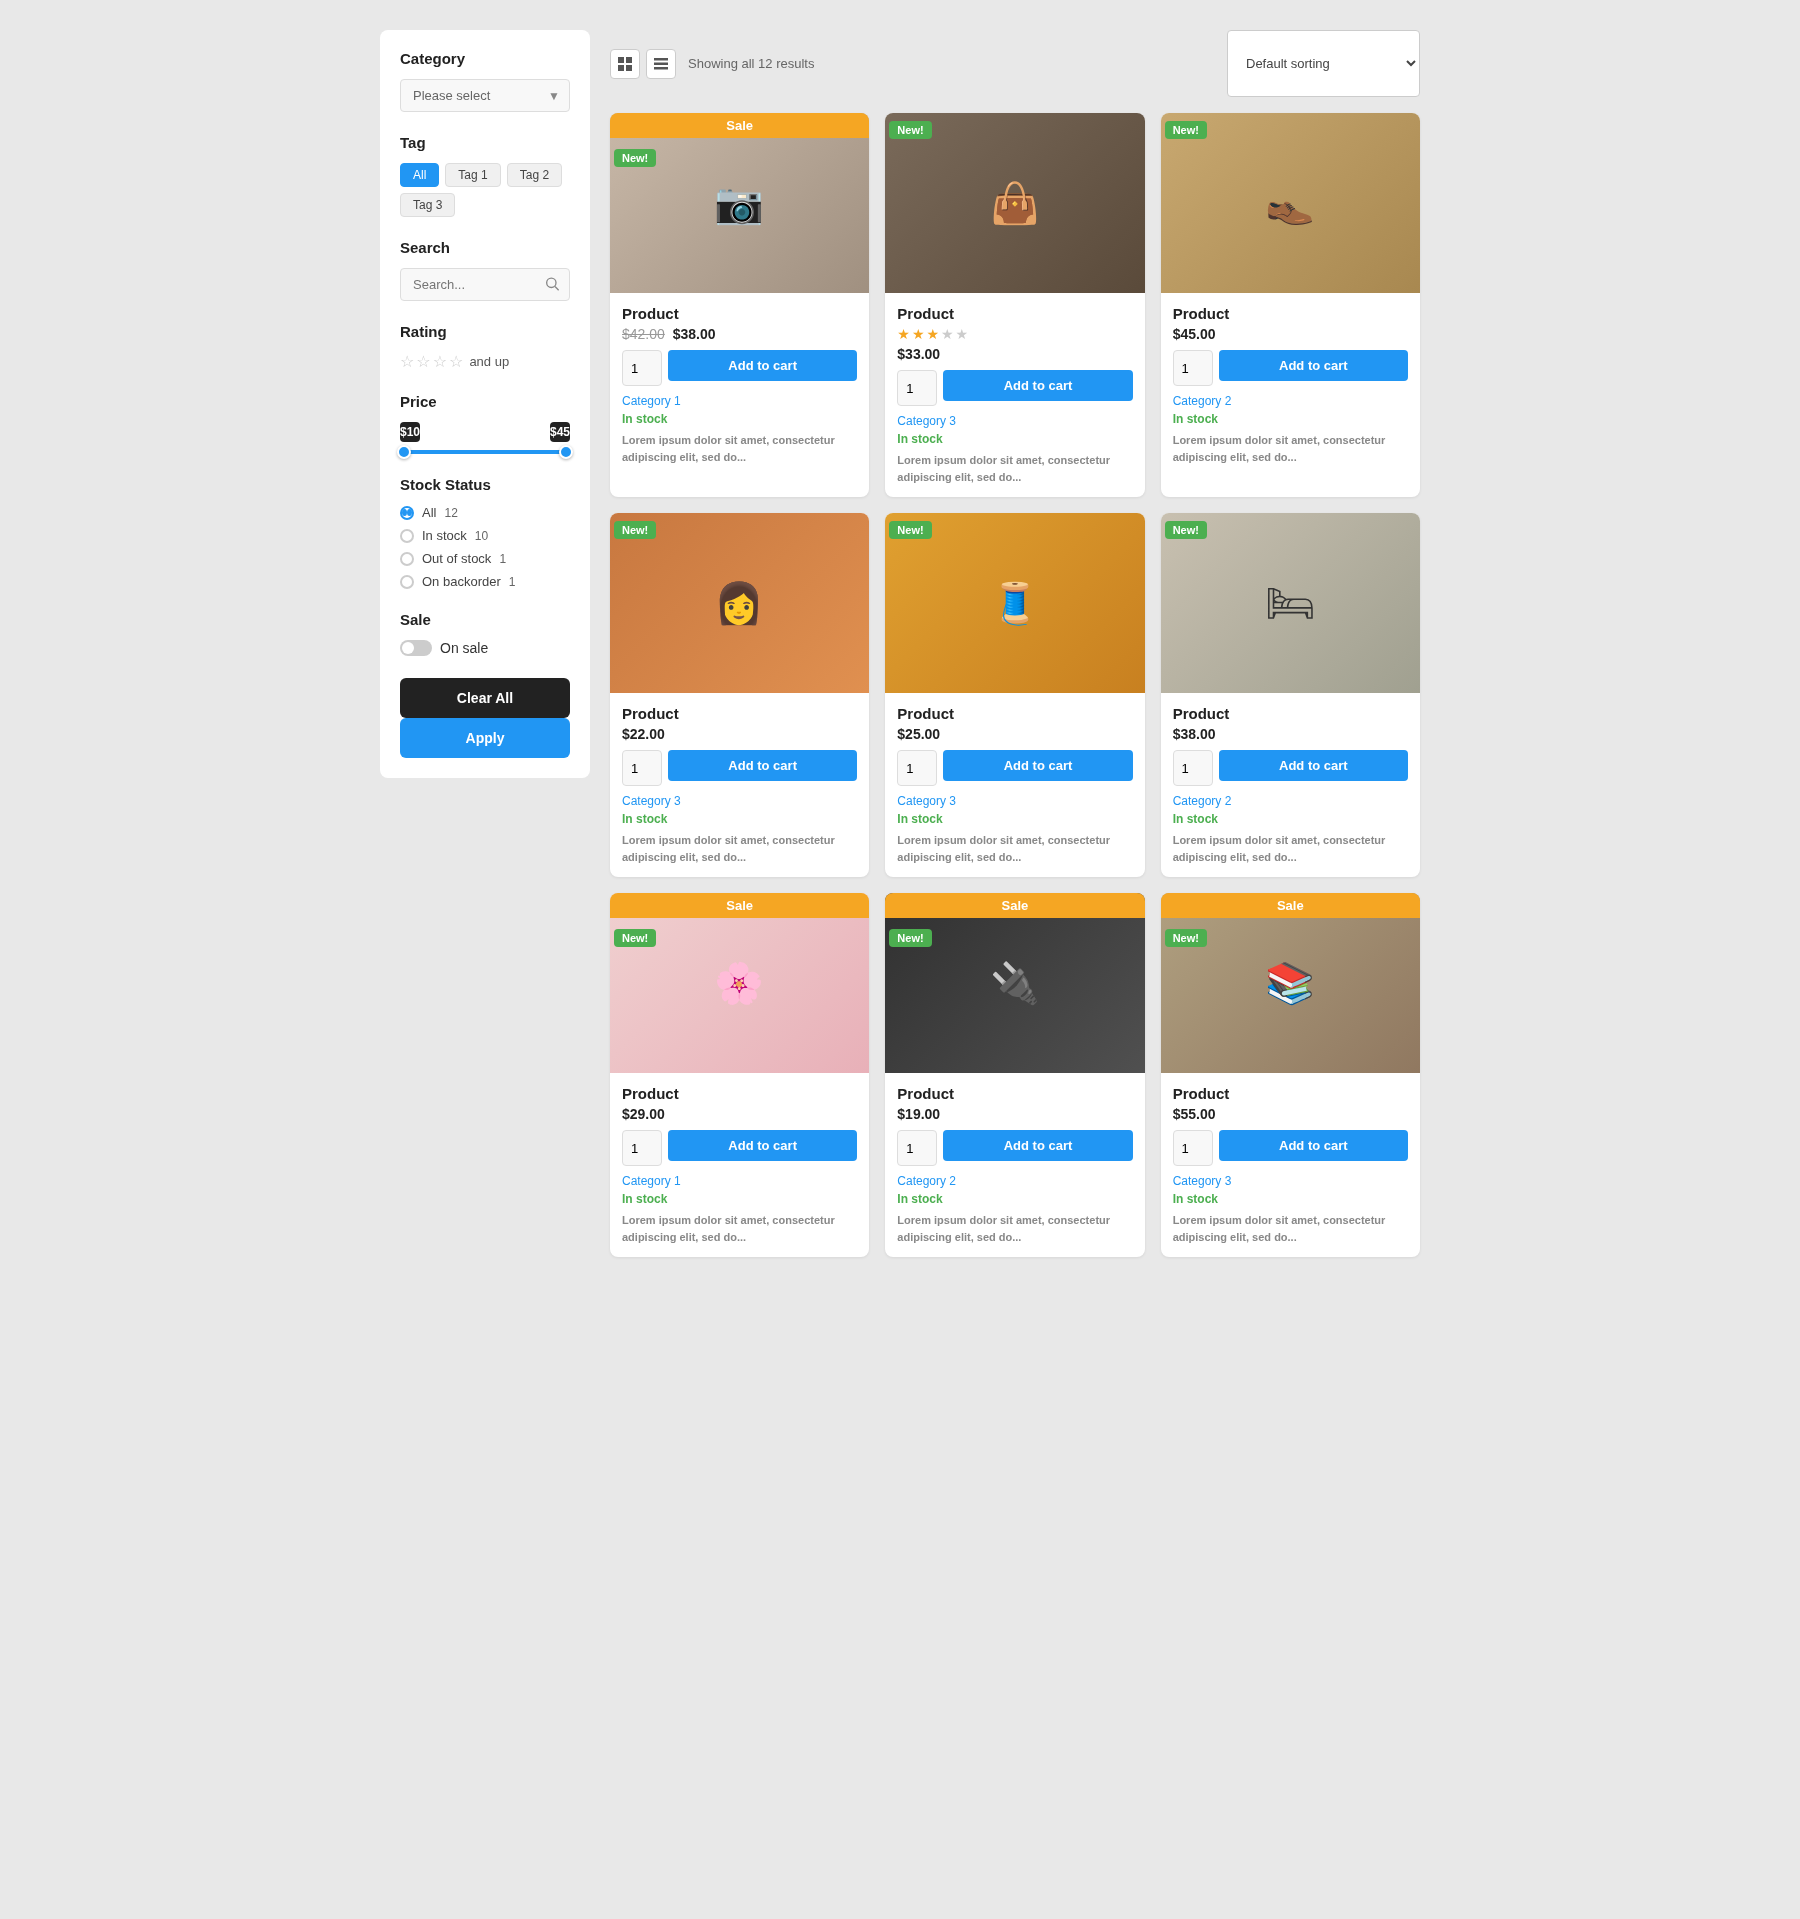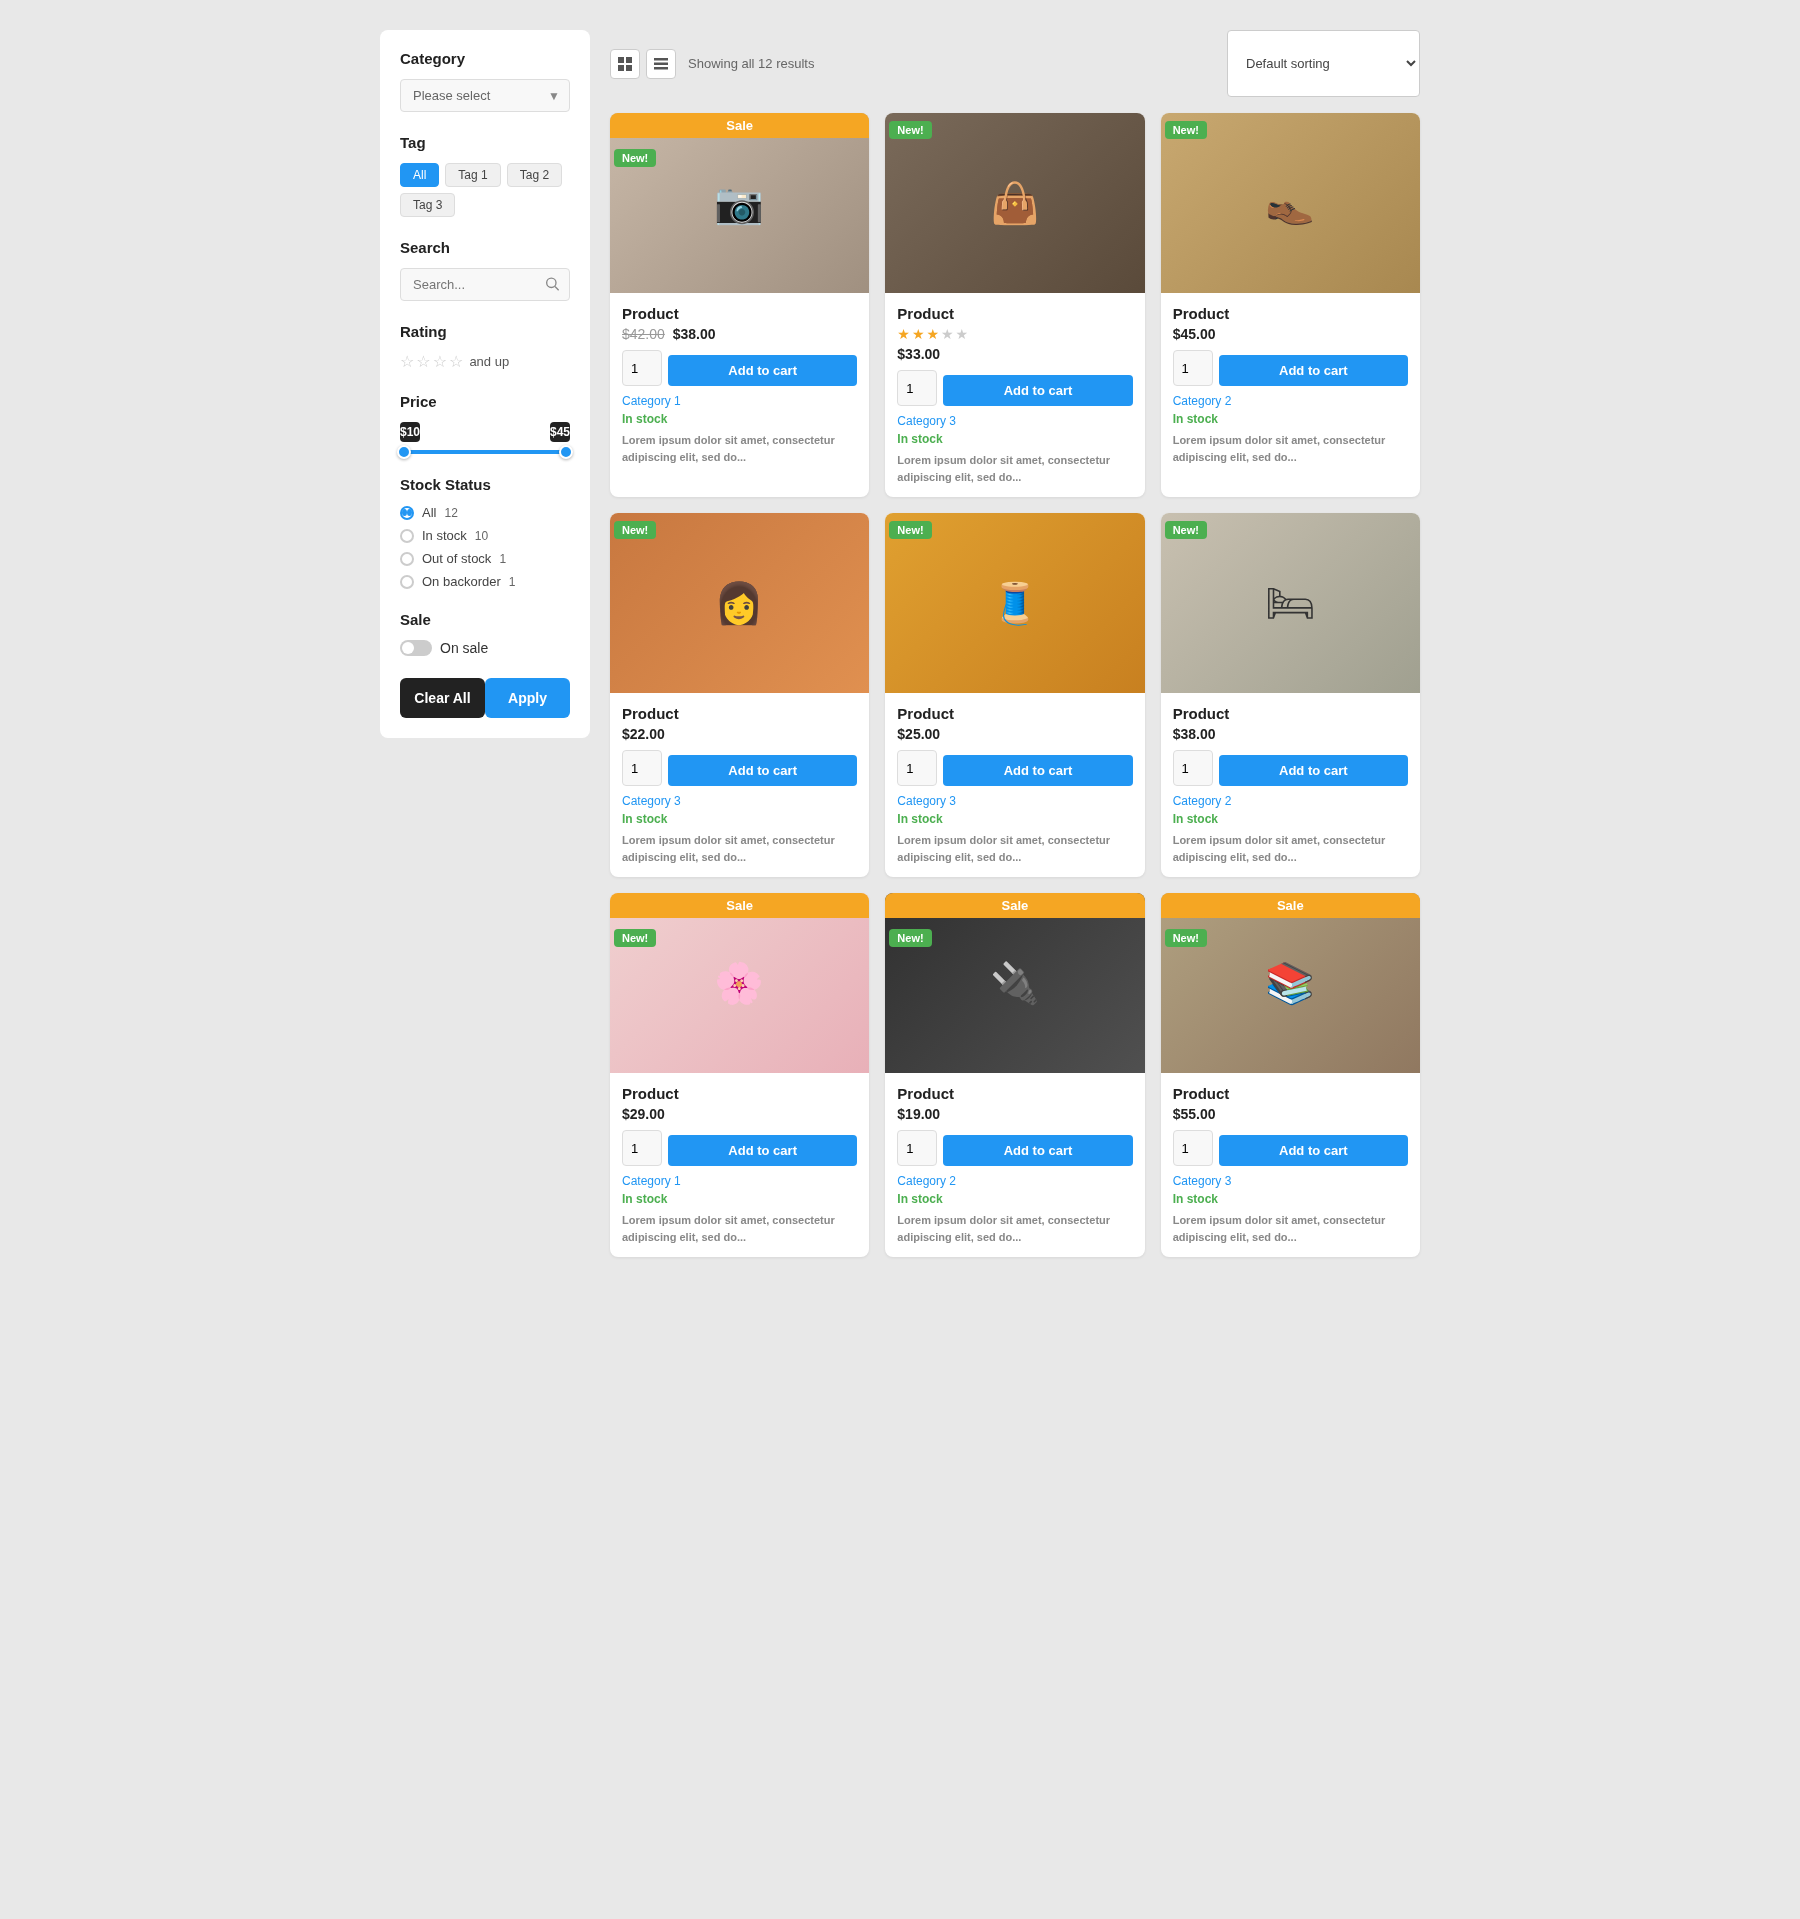--- a/index.html
+++ b/index.html
@@ -247,20 +247,21 @@
       height: 14px;
       border-radius: 3px;
       border: 2px solid #ccc;
       background: #fff;
       flex-shrink: 0;
     }
 
     
     .sidebar-buttons {
       display: flex;
+      flex-direction: column;
       gap: 0;
       margin-top: 10px;
     }
     .btn-clear {
       background: #222;
       color: #fff;
       border: none;
       padding: 12px;
       border-radius: 6px;
       font-size: 14px;
@@ -419,21 +420,21 @@
     .star-rating {
       display: flex;
       gap: 2px;
       margin-bottom: 4px;
     }
     .star-filled { color: #F5A623; font-size: 14px; }
     .star-empty-sm { color: #ccc; font-size: 14px; }
 
     .add-to-cart-row {
       display: flex;
-      align-items: flex-end;
+      align-items: flex-start;
       gap: 6px;
       margin-bottom: 8px;
     }
     .qty-input {
       width: 40px;
       height: 36px;
       border: 1px solid #ddd;
       border-radius: 4px;
       text-align: center;
       font-size: 13px;

